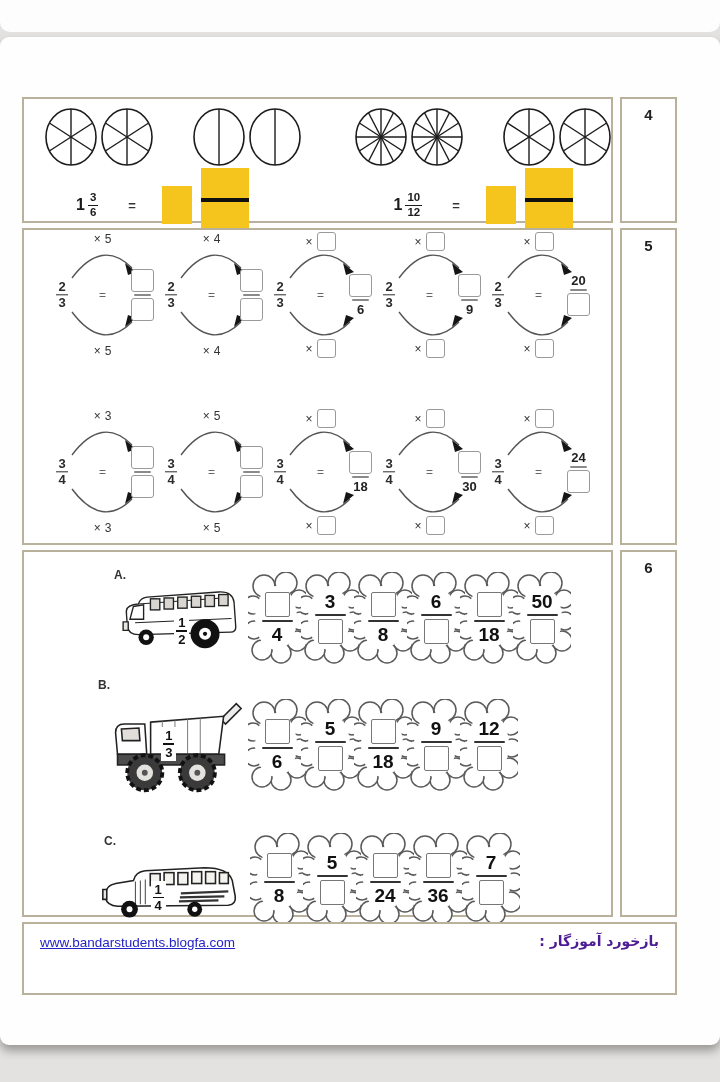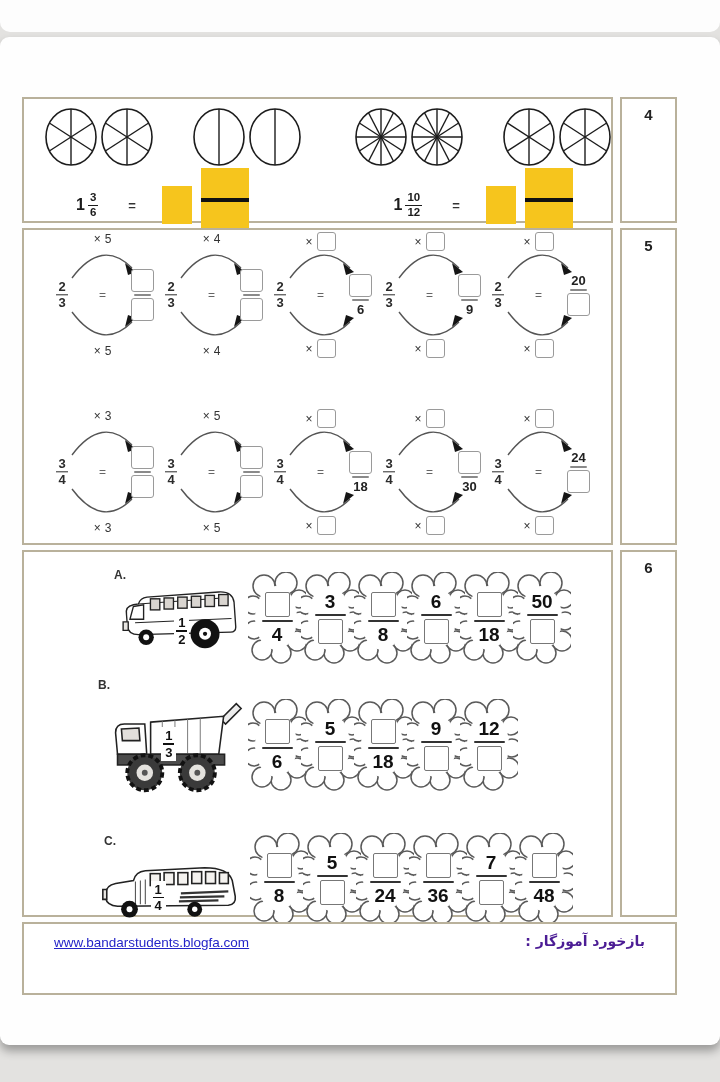--- a/index.html
+++ b/index.html
@@ -28,21 +28,21 @@
     box-sizing:border-box;
     font-size:15px;font-weight:bold;color:#222;
     text-align:center;padding-top:7px;
   }
   .row4{top:60px;height:126px;display:flex;}
   .n4{top:60px;height:126px;}
   .row5{top:191px;height:317px;}
   .n5{top:191px;height:317px;}
   .row6{top:513px;height:367px;}
   .n6{top:513px;height:367px;}
-  .footercell{top:885px;height:73px;width:655px;display:flex;justify-content:space-between;align-items:flex-start;padding:9px 30px;}
+  .footercell{top:885px;height:73px;width:655px;display:flex;justify-content:space-between;align-items:flex-start;padding:9px 16px;}
 
   
   .s4-half{width:50%;padding-top:8px;box-sizing:border-box;}
   .s4-half.h1{padding-left:20px;}
   .s4-half.h2{padding-left:36px;}
   .circles-row{display:flex;align-items:flex-start;}
   .cpair{display:flex;gap:2px;}
   .cpair.gapA{margin-right:38px;}
   .cpair.gapB{margin-right:52px;}
   .eq-row{display:flex;align-items:center;margin-top:9px;}
@@ -876,39 +876,20 @@
                 <circle cx="6" cy="58" r="9" fill="#fff" stroke="#5a5a5a" stroke-width="1.5"></circle>
                 <circle cx="5" cy="33" r="9" fill="#fff" stroke="#5a5a5a" stroke-width="1.5"></circle>
                 <ellipse cx="28" cy="46" rx="21" ry="32" fill="#fff"></ellipse>
               </svg>
               <div class="cloud-content">
                 <span class="cnum">7</span>
                 <div class="cline"></div>
                 <div class="cbox"></div>
               </div>
             </div>
-            <div class="cloud">
-              <svg viewBox="0 0 58 92">
-                <circle cx="16" cy="14" r="11" fill="#fff" stroke="#5a5a5a" stroke-width="1.5"></circle>
-                <circle cx="38" cy="11" r="11" fill="#fff" stroke="#5a5a5a" stroke-width="1.5"></circle>
-                <circle cx="51" cy="27" r="9" fill="#fff" stroke="#5a5a5a" stroke-width="1.5"></circle>
-                <circle cx="52" cy="49" r="9" fill="#fff" stroke="#5a5a5a" stroke-width="1.5"></circle>
-                <circle cx="49" cy="69" r="10" fill="#fff" stroke="#5a5a5a" stroke-width="1.5"></circle>
-                <circle cx="33" cy="81" r="10" fill="#fff" stroke="#5a5a5a" stroke-width="1.5"></circle>
-                <circle cx="14" cy="78" r="10" fill="#fff" stroke="#5a5a5a" stroke-width="1.5"></circle>
-                <circle cx="6" cy="58" r="9" fill="#fff" stroke="#5a5a5a" stroke-width="1.5"></circle>
-                <circle cx="5" cy="33" r="9" fill="#fff" stroke="#5a5a5a" stroke-width="1.5"></circle>
-                <ellipse cx="28" cy="46" rx="21" ry="32" fill="#fff"></ellipse>
-              </svg>
-              <div class="cloud-content">
-                <div class="cbox"></div>
-                <div class="cline"></div>
-                <span class="cnum">48</span>
-              </div>
-            </div>
           </div>
         </div>
     </div>
     <div class="numcell n6">6</div>
 
     <div class="cell footercell">
       <a href="#" class="weblink">www.bandarstudents.blogfa.com</a>
       <div class="feedback">بازخورد آموزگار :</div>
     </div>
 

